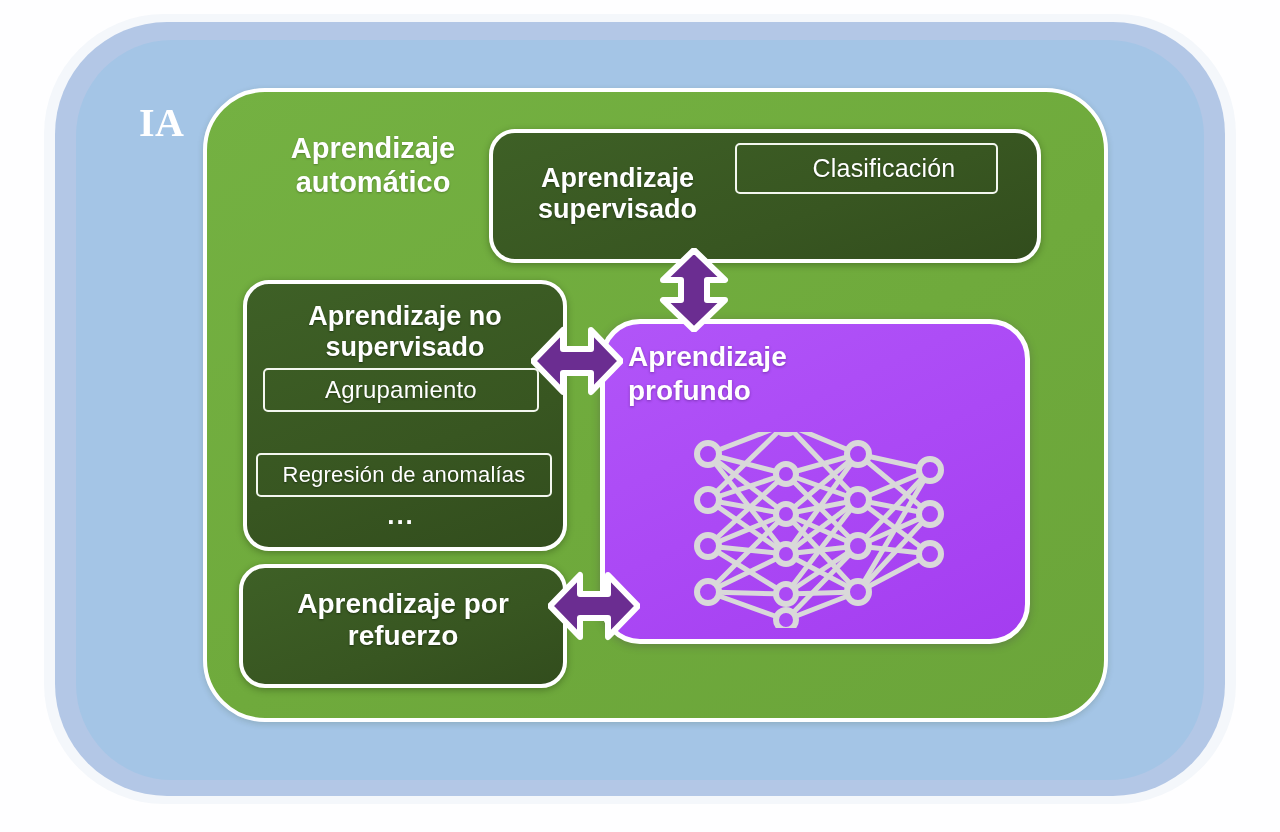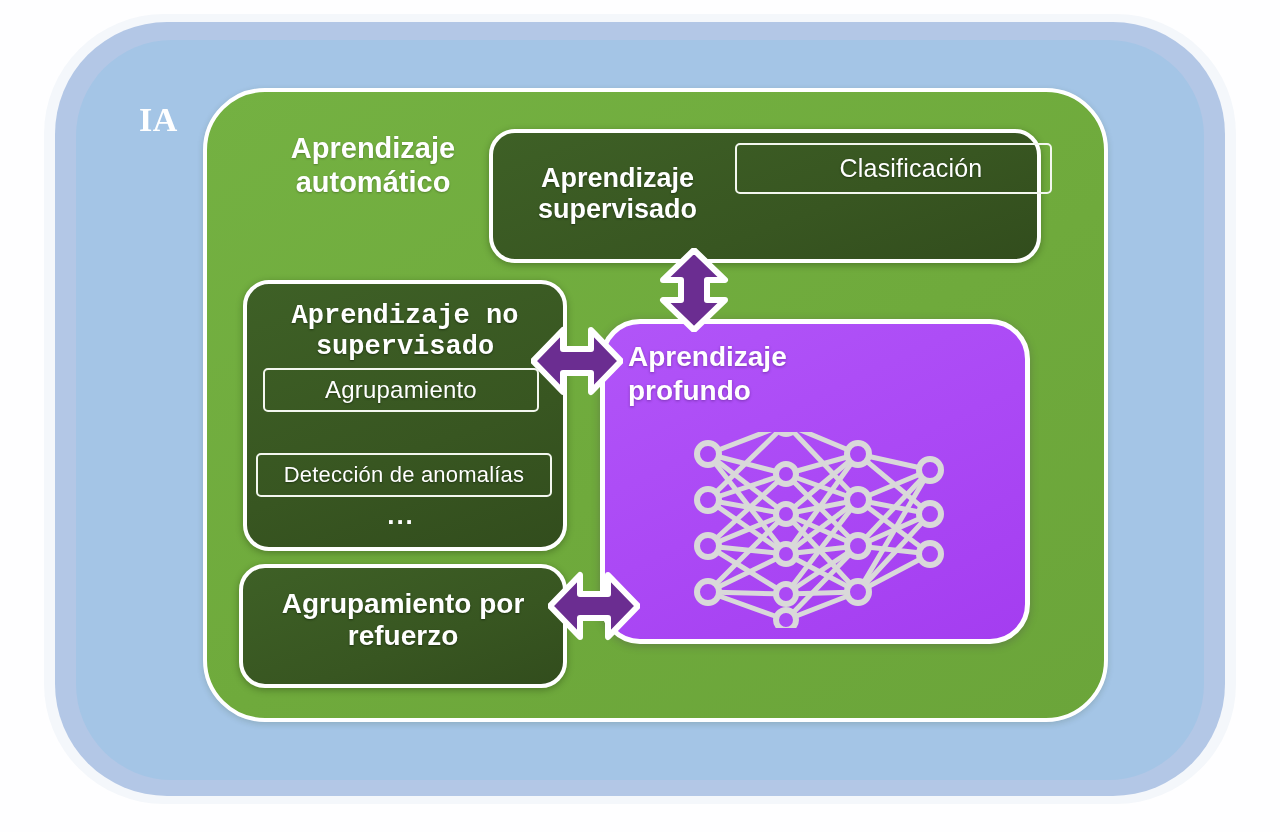--- a/index.html
+++ b/index.html
@@ -48,21 +48,21 @@
     height: 740px;
     border-radius: 96px;
     background: #a4c5e6;
   }
   .ai-label {
     position: absolute;
     left: 139px;
     top: 103px;
     font-family: "Liberation Serif", "DejaVu Serif", serif;
     font-weight: bold;
-    font-size: 34px;
+    font-size: 40px;
     color: #ffffff;
     letter-spacing: 0.5px;
     line-height: 1;
   }
 
   
   .ml-box {
     position: absolute;
     left: 203px;
     top: 88px;
@@ -118,29 +118,28 @@
     border-radius: 5px;
     color: #ffffff;
     display: flex;
     align-items: center;
     justify-content: center;
     font-size: 25px;
     letter-spacing: 0.2px;
     text-shadow: 0 1px 2px rgba(10,25,5,0.5);
     box-sizing: border-box;
   }
-  #chip-clasificacion { left: 735px; top: 143px; width: 317px; height: 51px; padding-left: 35px; }
+  #chip-clasificacion { left: 735px; top: 143px; width: 263px; height: 51px; padding-left: 35px; }
   #chip-regresion     { left: 735px; top: 198px; width: 288px; height: 51px; }
 
   
   #unsup-box { left: 243px; top: 280px; width: 324px; height: 271px; }
   #unsup-title {
     position: absolute; left: 258px; top: 301px; width: 294px;
     font-size: 27px;
-    font-family: Liberation Mono, monospace;
   }
   #chip-agrupamiento   { left: 263px; top: 368px; width: 276px; height: 44px; font-size: 24px; }
   #chip-anomalias      { left: 256px; top: 453px; width: 296px; height: 44px; font-size: 22px; }
   #ellipsis-unsup {
     position: absolute; left: 263px; top: 500px; width: 276px;
     text-align: center; color: #ffffff; font-weight: bold;
     font-size: 26px; letter-spacing: 2px;
   }
 
   
@@ -205,25 +204,25 @@
 
   <div class="dk" id="sup-box"></div>
   <div class="dk-title" id="sup-title">Aprendizaje
 supervisado</div>
   <div class="chip" id="chip-clasificacion">Clasificación</div>
 
   <div class="dk" id="unsup-box"></div>
   <div class="dk-title" id="unsup-title">Aprendizaje no
 supervisado</div>
   <div class="chip" id="chip-agrupamiento">Agrupamiento</div>
-  <div class="chip" id="chip-anomalias">Detección de anomalías</div>
+  <div class="chip" id="chip-anomalias">Regresión de anomalías</div>
   <div id="ellipsis-unsup">...</div>
 
   <div class="dk" id="rl-box"></div>
-  <div class="dk-title" id="rl-title">Agrupamiento por
+  <div class="dk-title" id="rl-title">Aprendizaje por
 refuerzo</div>
 
   <div class="dl-box"></div>
   <div class="dl-title">Aprendizaje
 profundo</div>
 
   <svg class="nn-svg" viewBox="0 0 266 196">
     <g stroke="#d9d9d9" stroke-width="5" fill="none" stroke-linecap="round">
 
       <line x1="18" y1="22" x2="96" y2="-8"></line>

